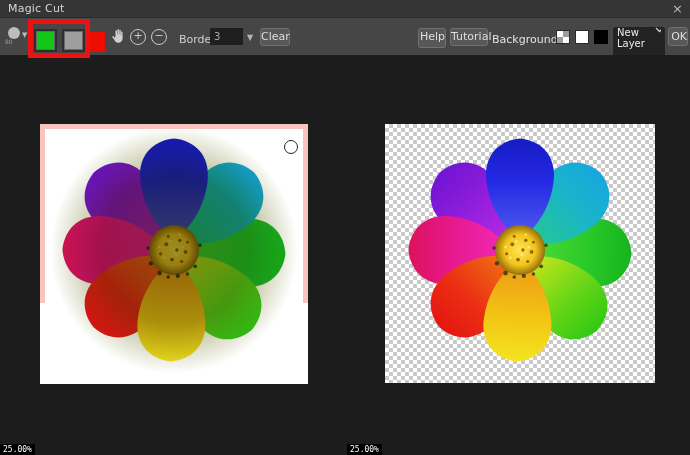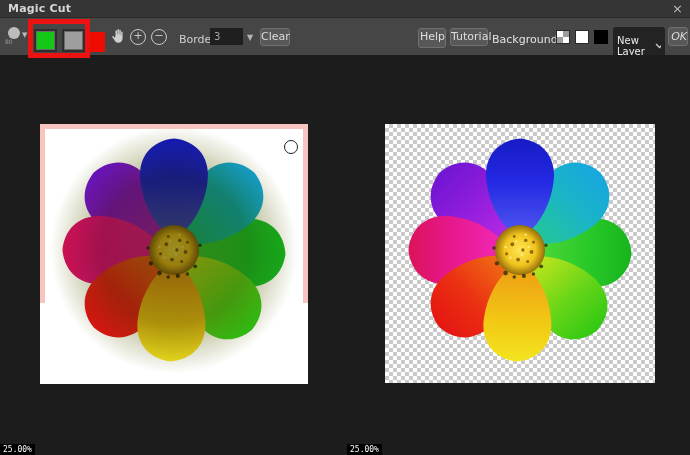--- a/index.html
+++ b/index.html
@@ -4,21 +4,21 @@
 <style>
   * { margin:0; padding:0; box-sizing:border-box; }
   html,body { width:690px; height:455px; background:#111; }
   body { font-family:"DejaVu Sans","Liberation Sans",sans-serif; }
   .window { position:relative; width:690px; height:455px; background:#1c1c1c; overflow:hidden; }
 
   
   .titlebar { position:absolute; left:0; top:0; width:690px; height:18px;
     background:#353535; border-bottom:1px solid #2a2a2a;
     display:flex; align-items:center; }
-  .titlebar .title { color:#d6d6d6; font-size:11px; font-weight:bold; padding-left:8px; letter-spacing:.2px; }
+  .titlebar .title { color:#d6d6d6; font-size:11px; font-weight:normal; padding-left:8px; letter-spacing:.2px; }
   .titlebar .close { position:absolute; right:7px; top:1px; color:#bdbdbd; font-size:13px; cursor:pointer; }
 
   
   .toolbar { position:absolute; left:0; top:18px; width:690px; height:37px; background:#464646; }
   .toolbar .abs { position:absolute; }
 
   .brush-wrap { left:5px; top:8px; width:26px; height:24px; }
   .brush-dot { position:absolute; left:3px; top:1px; width:12px; height:12px; border-radius:50%; background:#bcbcbc; }
   .brush-size { position:absolute; left:0px; top:12px; font-size:6px; color:#9a9a9a; }
   .brush-caret { position:absolute; left:17px; top:5px; font-size:7px; color:#b9b9b9; }
@@ -47,23 +47,23 @@
   .tutorial-btn { left:450px; top:10px; width:38px; height:18px; }
   .bg-label { left:492px; top:15px; color:#e2e2e2; }
   .bg-swatch { width:14px; height:14px; top:12px; border:1px solid #2a2a2a; }
   .bg-checker { left:556px; background:
       linear-gradient(45deg,#9c9c9c 25%,transparent 25%,transparent 75%,#9c9c9c 75%),
       linear-gradient(45deg,#9c9c9c 25%,transparent 25%,transparent 75%,#9c9c9c 75%);
       background-color:#fff; background-size:12px 12px; background-position:0 0,6px 6px; }
   .bg-white { left:575px; background:#ffffff; }
   .bg-black { left:594px; background:#000000; border-color:#000; }
   .layer-select { left:613px; top:9px; width:52px; height:37px; background:#232323; border-radius:3px;
-    color:#ececec; font-size:10px; display:flex; align-items:center; padding:0 4px; cursor:pointer; }
+    color:#ececec; font-size:10px; display:flex; align-items:flex-start; padding:0 4px; cursor:pointer; }
   .layer-select .chev { margin-left:auto; }
-  .ok-btn { left:668px; top:9px; width:20px; height:19px; line-height:17px;font-style:italic; }
+  .ok-btn { left:668px; top:9px; width:20px; height:19px; line-height:17px; }
 
   
   .annotation-rect { position:absolute; left:28px; top:19px; width:62px; height:39px;
     border:5px solid #ec1212; z-index:60; }
 
   
   .content { position:absolute; left:0; top:55px; width:690px; height:400px; background:#1c1c1c; }
   .panel { position:absolute; overflow:hidden; }
   .panel-left { left:40px; top:69px; width:268px; height:260px; background:#ffffff; }
   .panel-right { left:385px; top:69px; width:270px; height:259px;

